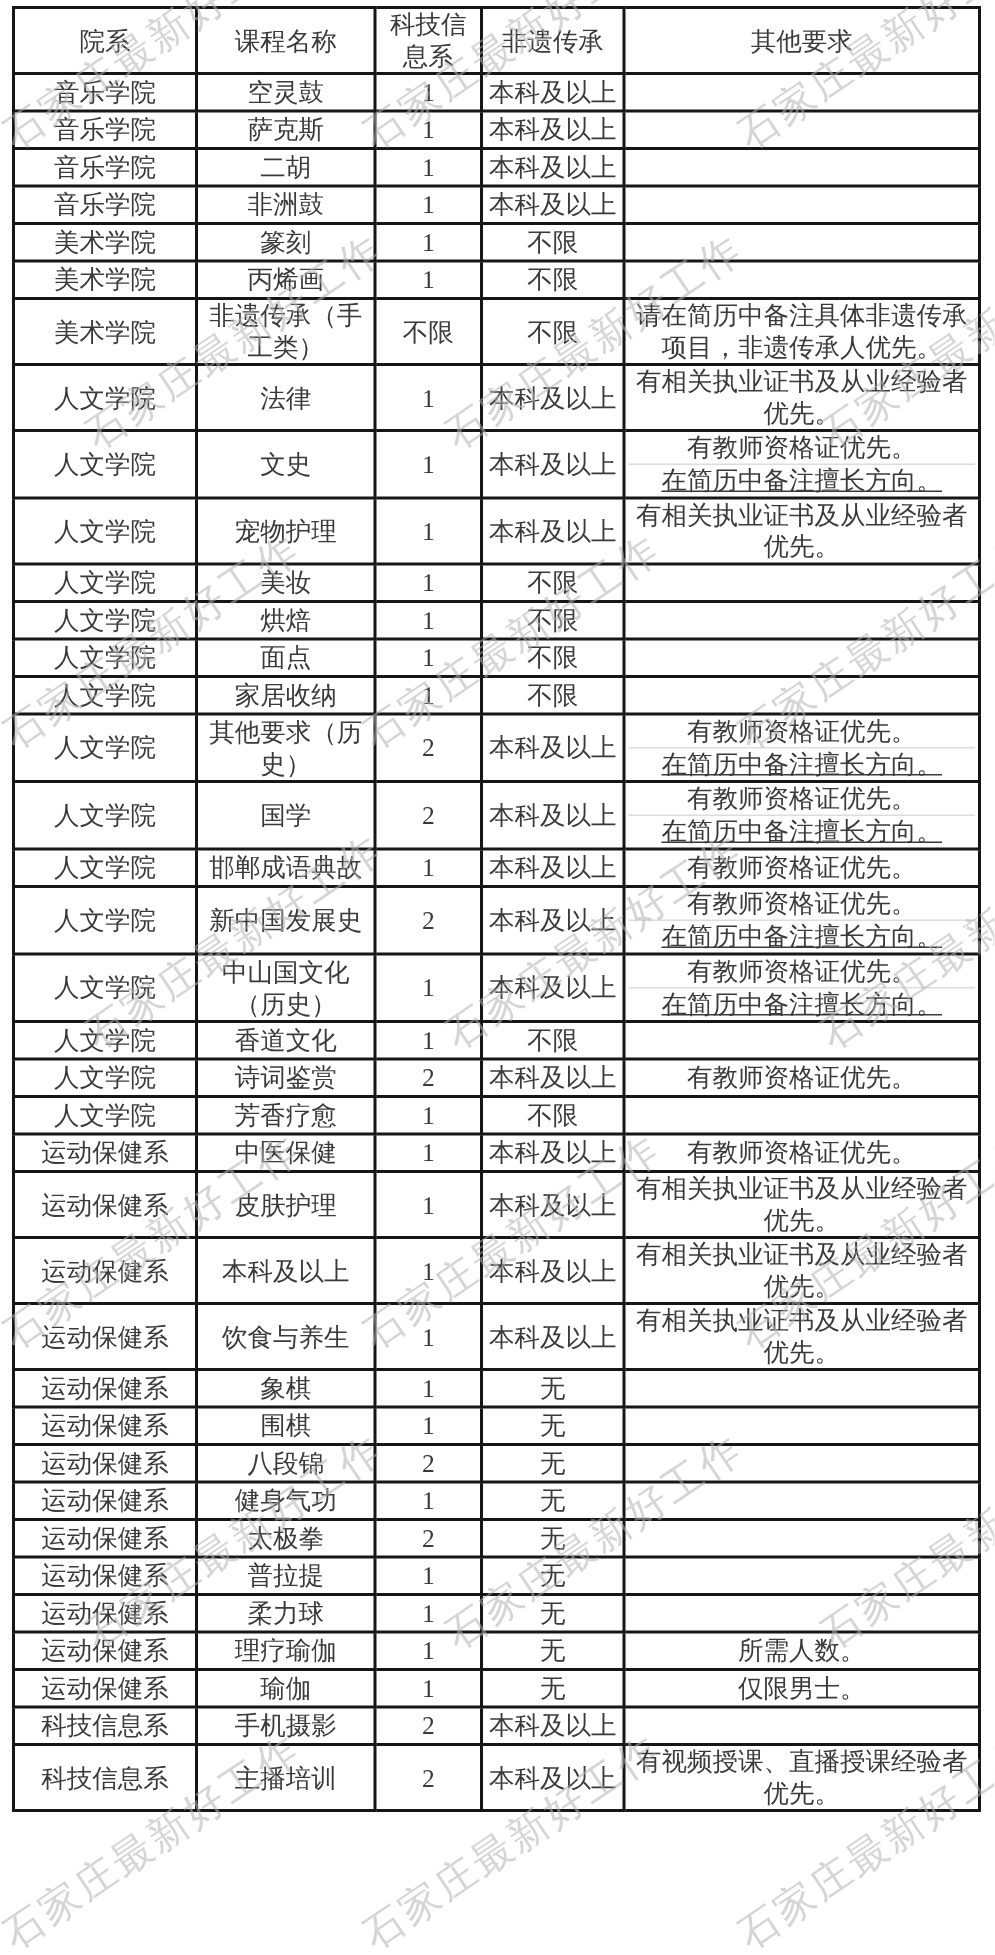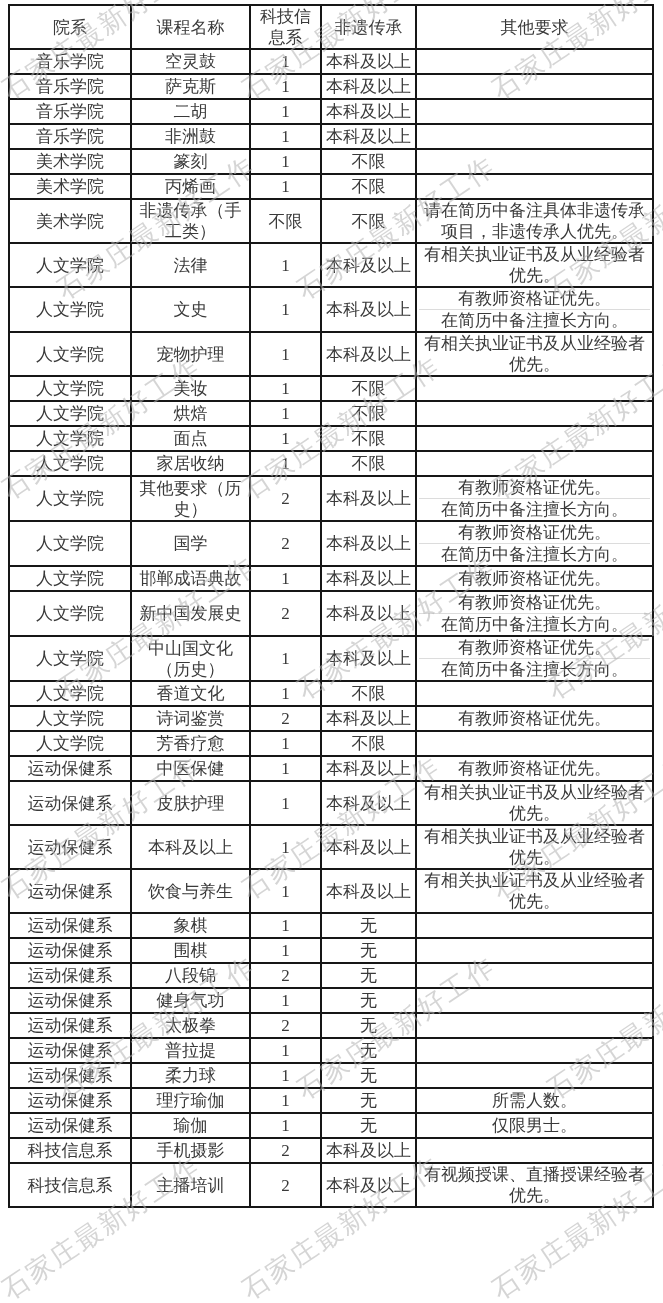--- a/index.html
+++ b/index.html
@@ -30,21 +30,21 @@
     vertical-align: middle;
     padding: 0 2px;
     line-height: 21px;
     overflow: hidden;
     word-break: break-all;
   }
   .course-table thead tr { height: 28px; }
   .course-table tr.single { height: 25px; margin-left: 27px; }
   .course-table tr.tall   { height: 44px; }
   .other-line { line-height: 21px; }
-  .other-line + .other-line { border-top: 1px solid #dcdcdc; }
+  .other-line + .other-line { border-top: 1px solid #dcdcdc; text-decoration: underline; }
   .watermark-layer {
     position: absolute;
     left: 0; top: 0; right: 0; bottom: 0;
     z-index: 5;
     pointer-events: none;
   }
   .watermark {
     position: absolute;
     white-space: nowrap;
     font-family: "Liberation Serif", "DejaVu Serif", serif;

